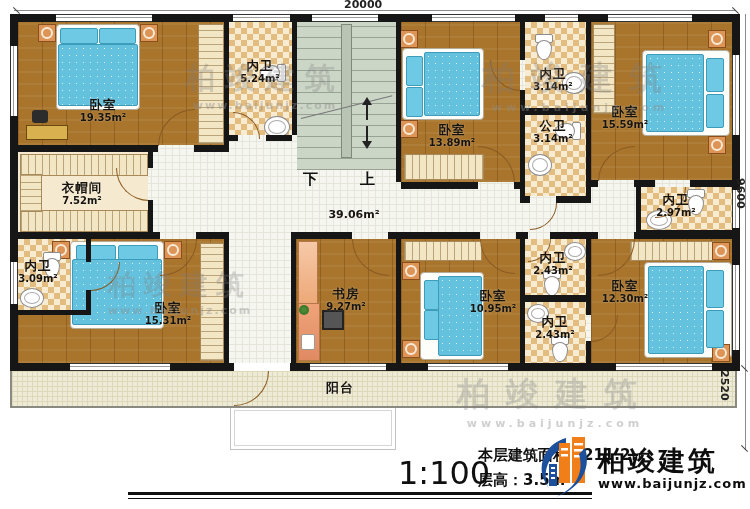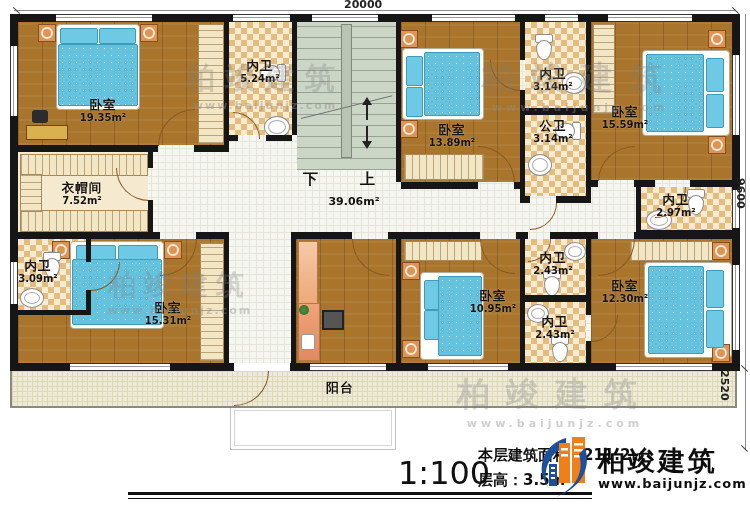--- a/index.html
+++ b/index.html
@@ -329,30 +329,34 @@
       <div class="ar">15.59m²</div>
     </div>
   <div class="rlabel" style="left:644px;top:192px;width:64px;">
     <div class="nm">内卫</div>
       <div class="ar">2.97m²</div>
     </div>
   <div class="rlabel" style="left:37px;top:180px;width:90px;">
     <div class="nm">衣帽间</div>
       <div class="ar">7.52m²</div>
     </div>
-  <div class="rlabel" style="left:309px;top:195px;width:90px;">
+  <div class="rlabel" style="left:309px;top:208px;width:90px;">
     <div class="ar" style="font-size:11px;">39.06m²</div>
     </div>
   <div class="rlabel" style="left:8px;top:258px;width:60px;">
     <div class="nm">内卫</div>
       <div class="ar">3.09m²</div>
     </div>
   <div class="rlabel" style="left:125px;top:300px;width:86px;">
     <div class="nm">卧室</div>
       <div class="ar">15.31m²</div>
+    </div>
+  <div class="rlabel" style="left:301px;top:286px;width:90px;">
+    <div class="nm">书房</div>
+      <div class="ar">9.27m²</div>
     </div>
   <div class="rlabel" style="left:448px;top:288px;width:90px;">
     <div class="nm">卧室</div>
       <div class="ar">10.95m²</div>
     </div>
   <div class="rlabel" style="left:522px;top:250px;width:62px;">
     <div class="nm">内卫</div>
       <div class="ar">2.43m²</div>
     </div>
   <div class="rlabel" style="left:524px;top:314px;width:62px;">

